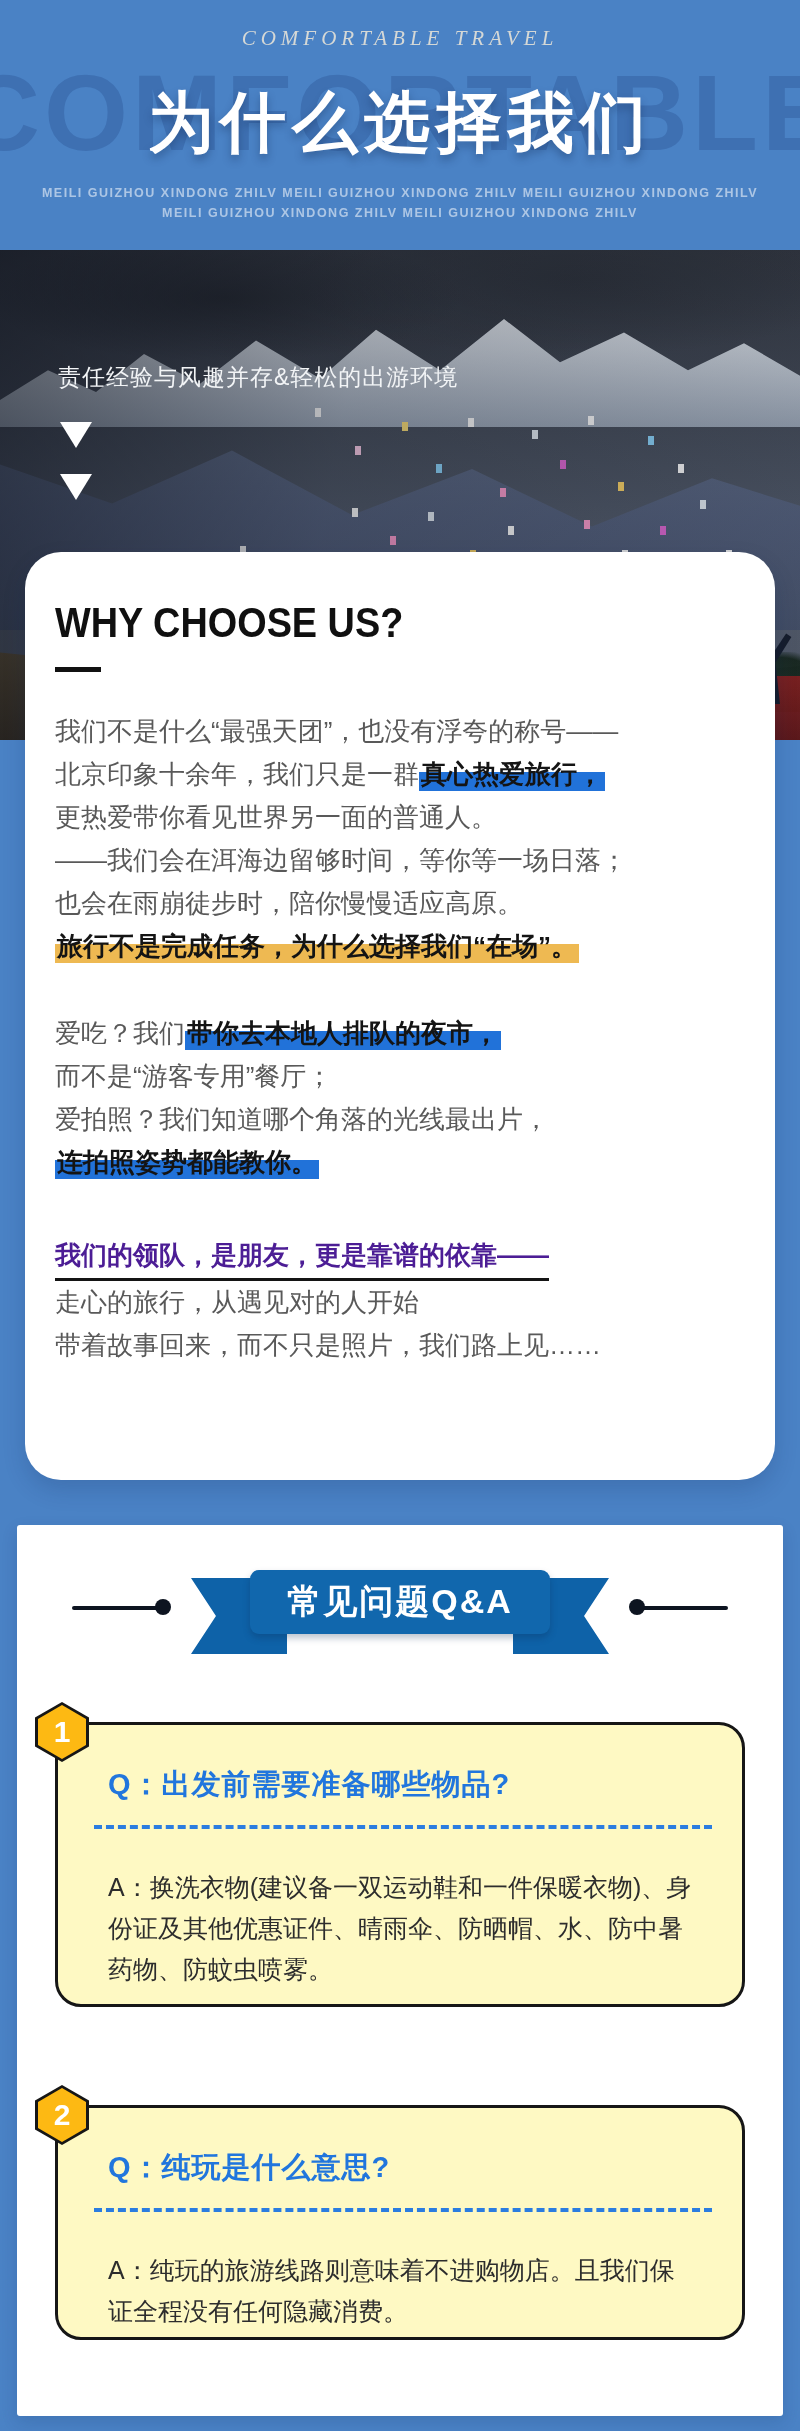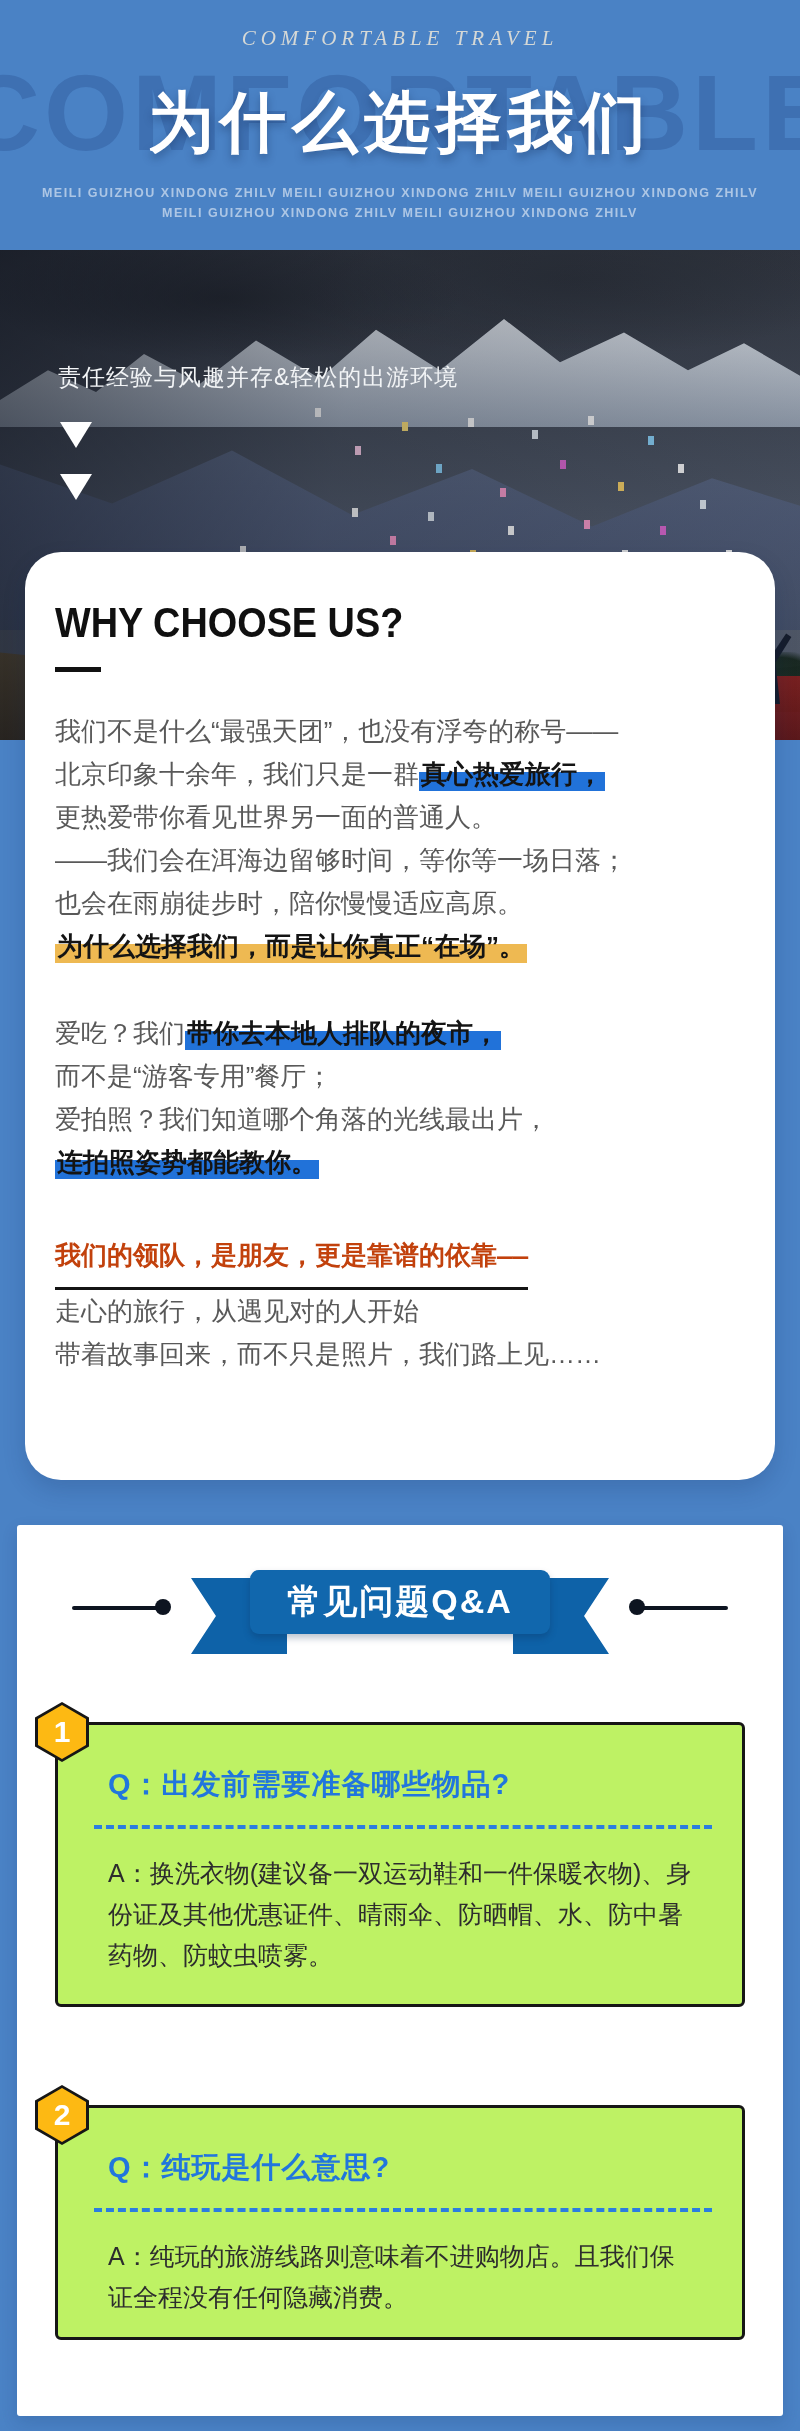--- a/index.html
+++ b/index.html
@@ -87,53 +87,53 @@
   .card-h-en{font-size:43px;font-weight:700;color:#101010;letter-spacing:0;
     transform:scaleX(.88);transform-origin:left center;white-space:nowrap;}
   .card-h-cn{margin-top:16px;font-size:29px;font-weight:800;color:#0d0d0d;letter-spacing:.5px;}
   .dash{margin-top:20px;width:46px;height:5px;background:#111;}
   .para{font-size:26px;line-height:43px;color:#595959;}
   .p1{margin-top:38px;} .p2{} .p3{margin-top:44px;} .p4{margin-top:50px;}
   .hl-blue{font-weight:800;color:#141414;padding:0 2px 2px;
     background:linear-gradient(180deg, transparent 42%, #2172d9 42%);}
   .hl-yellow{font-weight:800;color:#141414;padding:0 2px 2px;
     background:linear-gradient(180deg, transparent 40%, #eeb952 40%);}
-  .u-bold{font-weight:800;color:#c2410c;display:inline-block;
-    border-bottom:3px solid #141414;padding-bottom:8px;font-family:Liberation Mono, monospace;}
+  .u-bold{font-weight:800;color:#4c1d95;display:inline-block;
+    border-bottom:3px solid #141414;padding-bottom:1px;}
   
   .faq-panel{position:relative;margin:45px 17px 0;height:891px;box-sizing:border-box;
     background:#ffffff;border-radius:3px;box-shadow:0 6px 16px rgba(15,40,90,.15);}
   .ribbon-row{position:relative;height:197px;}
   .deco-line{position:absolute;top:81px;width:88px;height:4px;background:#0d1420;border-radius:2px;}
   .deco-line.l{left:55px;} .deco-line.r{right:55px;}
   .deco-dot{position:absolute;top:74px;width:16px;height:16px;border-radius:50%;background:#0d1420;}
   .deco-dot.l{left:138px;} .deco-dot.r{right:138px;}
   .flag{position:absolute;top:53px;width:96px;height:76px;background:#0e62a8;}
   .flag.l{left:174px;clip-path:polygon(0 0,100% 0,100% 100%,0 100%,26% 50%);}
   .flag.r{left:496px;clip-path:polygon(0 0,100% 0,74% 50%,100% 100%,0 100%);}
   .ribbon-center{position:absolute;left:233px;top:45px;width:300px;height:64px;
     background:#1167ad;border-radius:9px;display:flex;align-items:center;justify-content:center;
     box-shadow:0 4px 7px rgba(10,40,80,.28);}
   .ribbon-label{color:#fff;font-size:34px;font-weight:700;letter-spacing:2px;}
   .qa-item{position:relative;margin:0 38px;}
   .qa-item.second{margin-top:98px;}
-  .qa-box{border:3px solid #161616;border-radius:6px;background:#bef264;box-sizing:border-box;
+  .qa-box{border:3px solid #161616;border-radius:26px;background:#fef9c3;box-sizing:border-box;
     padding:40px 44px 26px 50px;overflow:hidden;}
   .qa-box.b1{height:285px;} .qa-box.b2{height:235px;}
   .hex{position:absolute;left:-20px;top:-20px;width:54px;height:60px;z-index:5;}
   .hex-outer{position:absolute;inset:0;background:#161616;
     clip-path:polygon(50% 0,100% 26%,100% 74%,50% 100%,0 74%,0 26%);}
   .hex-inner{position:absolute;inset:3px;background:#fdb913;
     clip-path:polygon(50% 0,100% 26%,100% 74%,50% 100%,0 74%,0 26%);}
   .hex-num{position:absolute;inset:0;display:flex;align-items:center;justify-content:center;
     color:#fff;font-weight:800;font-size:30px;}
   .q-title{font-size:29px;color:#2176dd;font-weight:600;letter-spacing:1px;}
   .q-dashes{margin:20px 0 0 -14px;width:calc(100% + 28px);height:0;
     border-top:4px dashed #2b7de0;}
-  .a-text{margin-top:24px;font-size:25px;line-height:41px;color:#2d2d2d;}
+  .a-text{margin-top:38px;font-size:25px;line-height:41px;color:#2d2d2d;}
 </style>
 </head>
 <body>
 
 <div class="header">
   <div class="watermark">COMFORTABLE</div>
   <div class="eyebrow">COMFORTABLE TRAVEL</div>
   <div class="main-title">为什么选择我们</div>
   <div class="tagline">
     <div>MEILI GUIZHOU XINDONG ZHILV MEILI GUIZHOU XINDONG ZHILV MEILI GUIZHOU XINDONG ZHILV</div>
@@ -183,21 +183,21 @@
 
   <div class="para p1">
     <div><span>我们不是什么“最强天团”，也没有浮夸的称号——</span></div>
     <div><span>北京印象十余年，我们只是一群</span><span class="hl-blue">真心热爱旅行，</span></div>
     <div><span>更热爱带你看见世界另一面的普通人。</span></div>
   </div>
 
   <div class="para p2">
     <div><span>——我们会在洱海边留够时间，等你等一场日落；</span></div>
     <div><span>也会在雨崩徒步时，陪你慢慢适应高原。</span></div>
-    <div><span class="hl-yellow">为什么选择我们，而是让你真正“在场”。</span></div>
+    <div><span class="hl-yellow">旅行不是完成任务，为什么选择我们“在场”。</span></div>
   </div>
 
   <div class="para p3">
     <div><span>爱吃？我们</span><span class="hl-blue">带你去本地人排队的夜市，</span></div>
     <div><span>而不是“游客专用”餐厅；</span></div>
     <div><span>爱拍照？我们知道哪个角落的光线最出片，</span></div>
     <div><span class="hl-blue">连拍照姿势都能教你。</span></div>
   </div>
 
   <div class="para p4">

